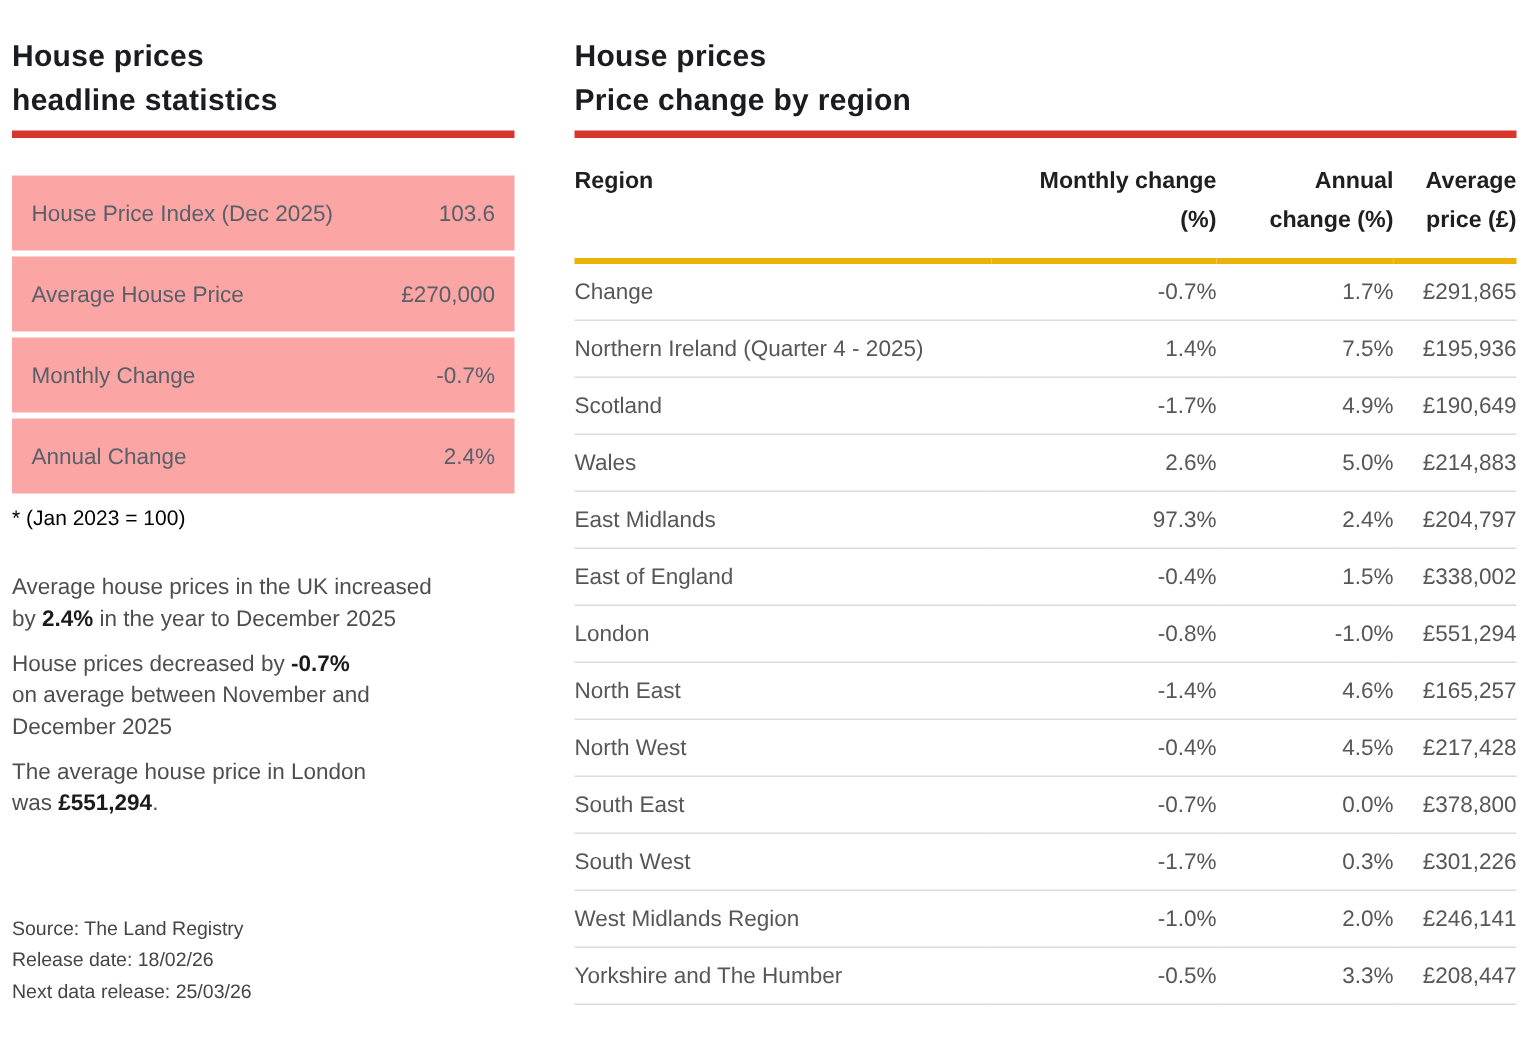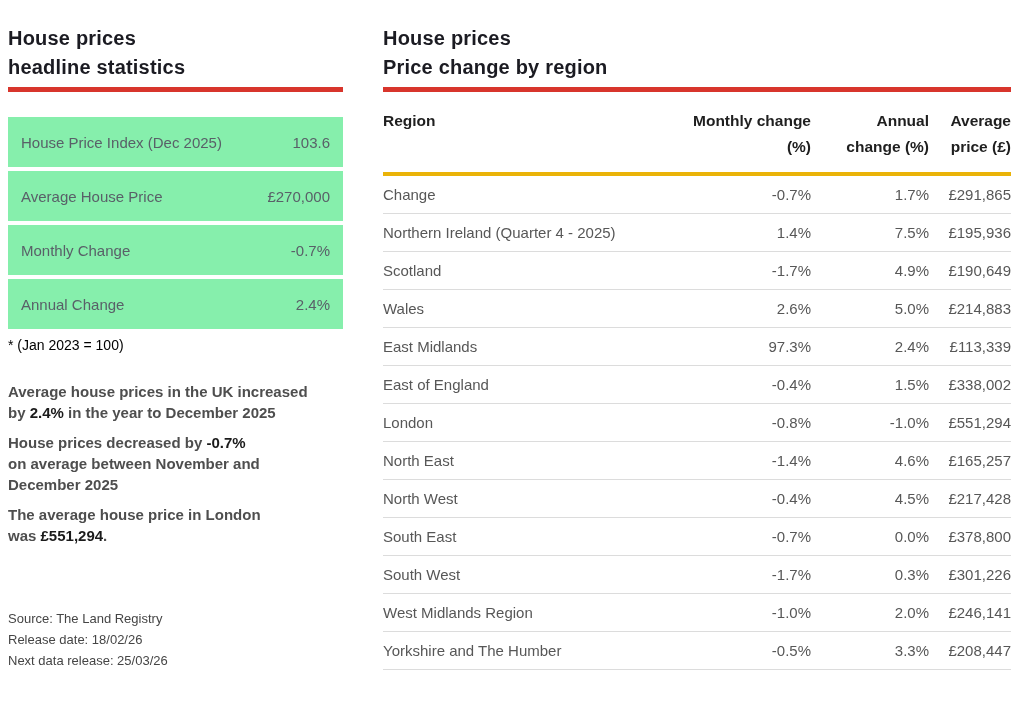--- a/index.html
+++ b/index.html
@@ -21,34 +21,34 @@
     color: #1b1b22;
     line-height: 29px;
     letter-spacing: 0.2px;
     white-space: pre-line;
   }
   .redline { height: 5px; background: #d8352c; margin-top: 5px; }
 
   
   .stats { margin-top: 25px; }
   .stat-row {
-    background: #86efac;
+    background: #fca5a5;
     height: 50px;
     margin-bottom: 4px;
     display: flex;
     justify-content: space-between;
     align-items: center;
     padding: 0 13px;
     font-size: 15px;
     color: #596068;
     gap: 20px;
   }
   .footnote { margin-top: 8px; font-size: 14px; color: #000000; }
 
-  .summary { margin-top: 28px; font-weight: bold; }
+  .summary { margin-top: 28px; }
   .para {
     margin: 0 0 9px 0;
     font-size: 15px;
     line-height: 21px;
     color: #4e4e4e;
     white-space: pre-line;
   }
   .para b { color: #1b1b1b; }
 
   .source {
@@ -176,21 +176,21 @@
       <tr>
         <td class="region">Wales</td>
         <td>2.6%</td>
         <td>5.0%</td>
         <td>£214,883</td>
       </tr>
       <tr>
         <td class="region">East Midlands</td>
         <td>97.3%</td>
         <td>2.4%</td>
-        <td>£113,339</td>
+        <td>£204,797</td>
       </tr>
       <tr>
         <td class="region">East of England</td>
         <td>-0.4%</td>
         <td>1.5%</td>
         <td>£338,002</td>
       </tr>
       <tr>
         <td class="region">London</td>
         <td>-0.8%</td>

